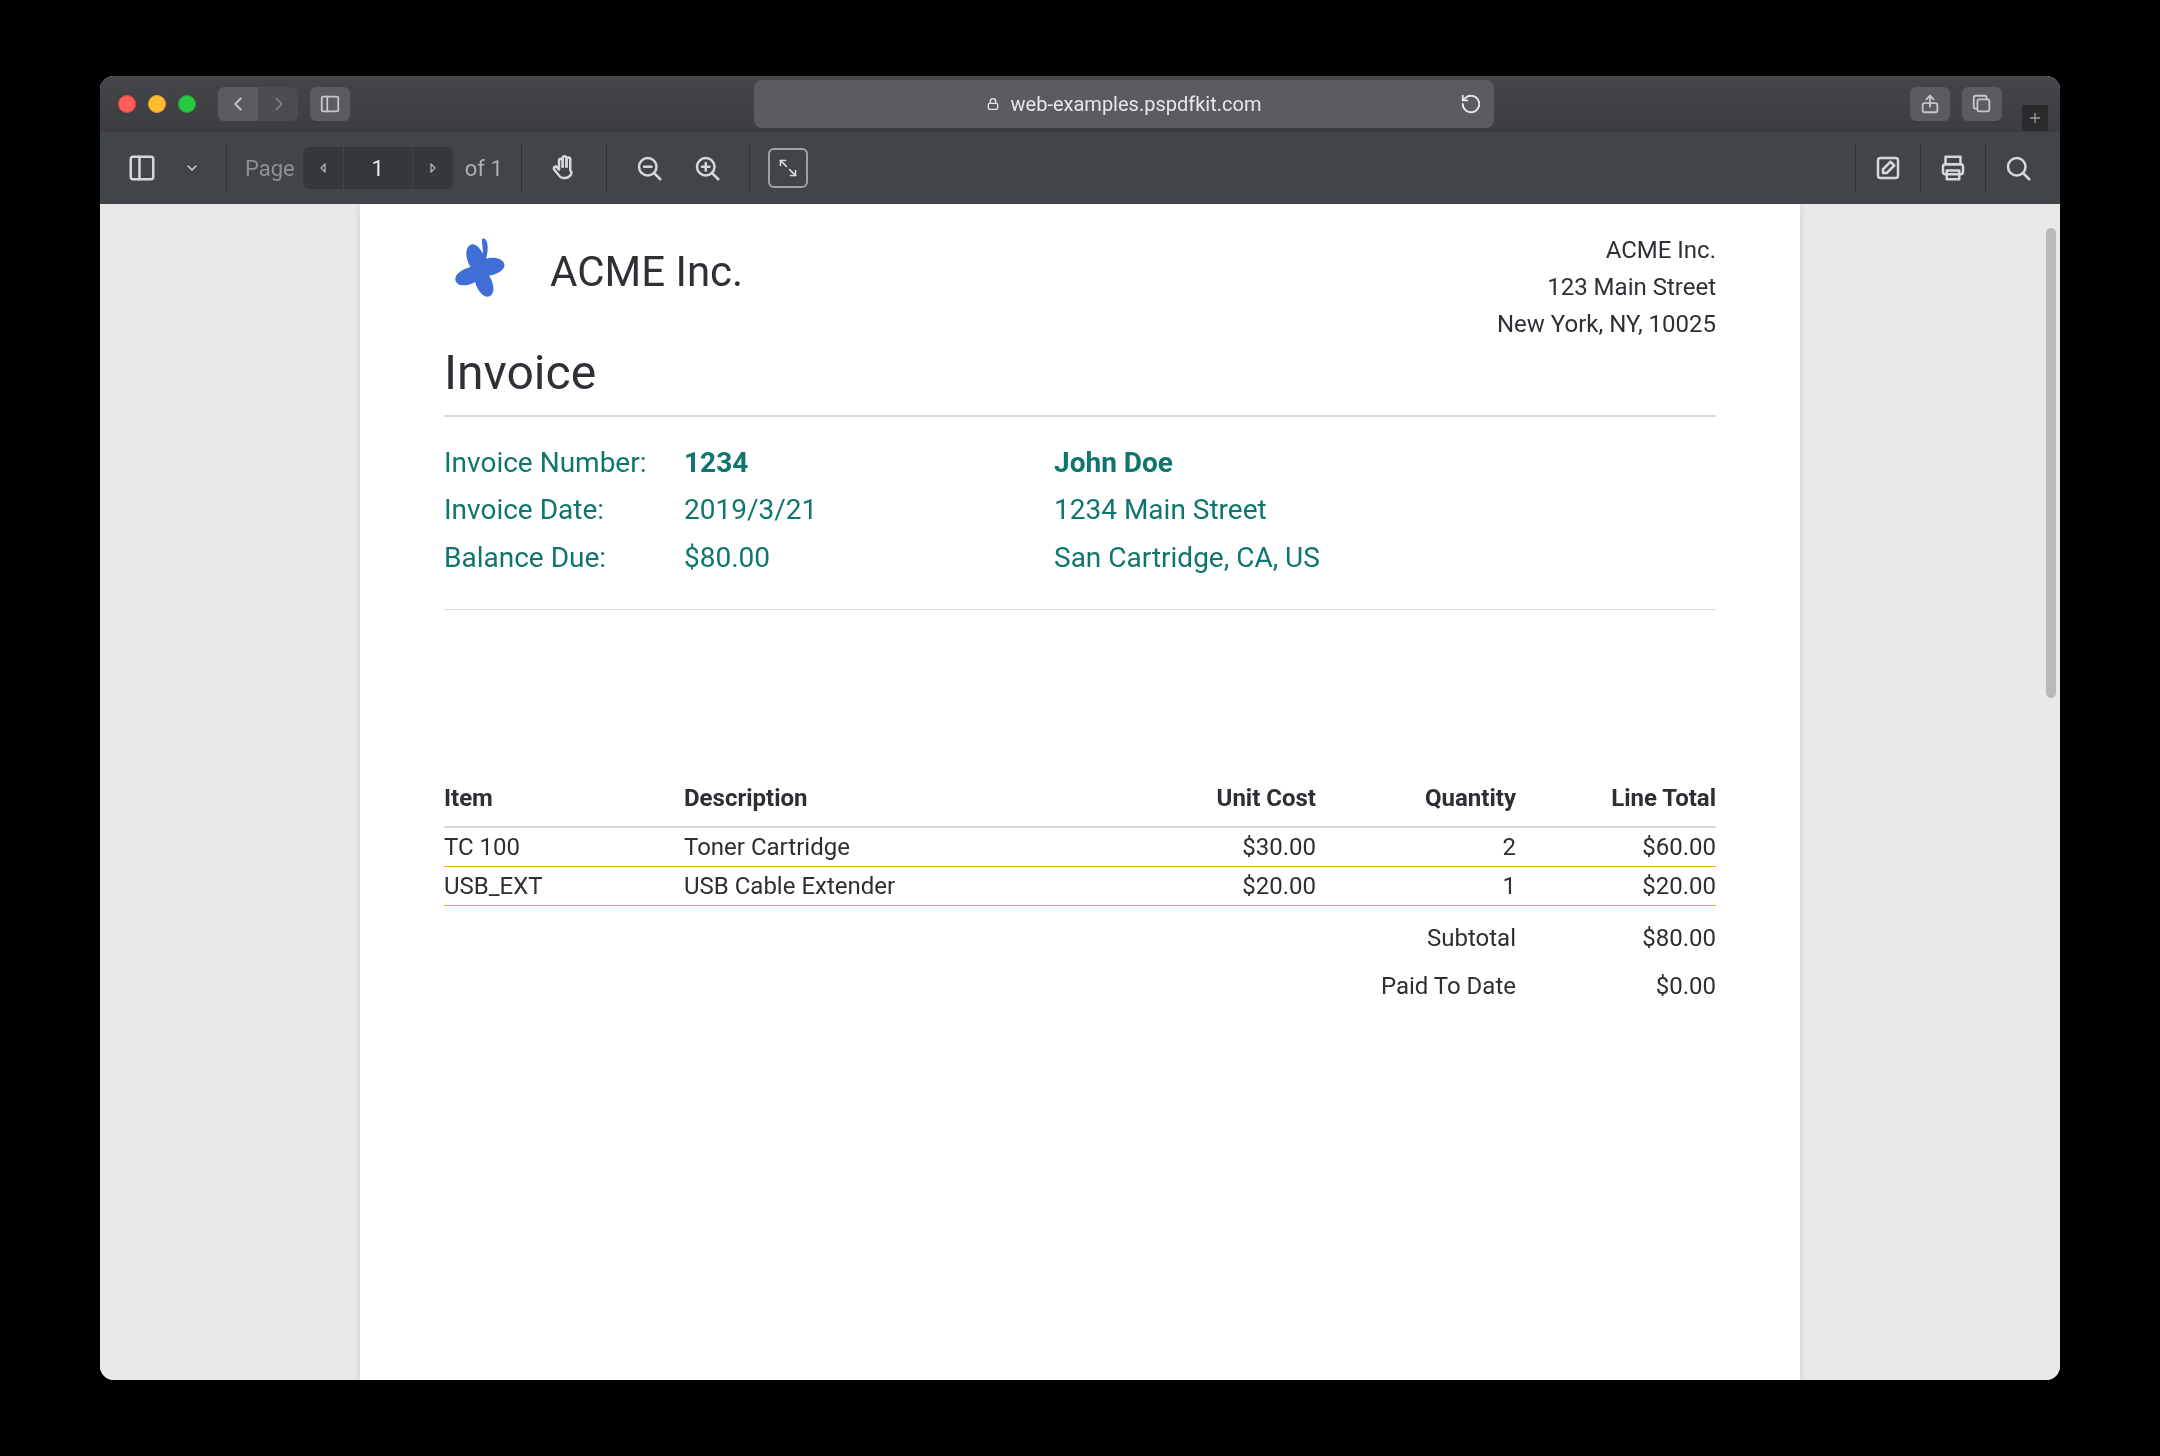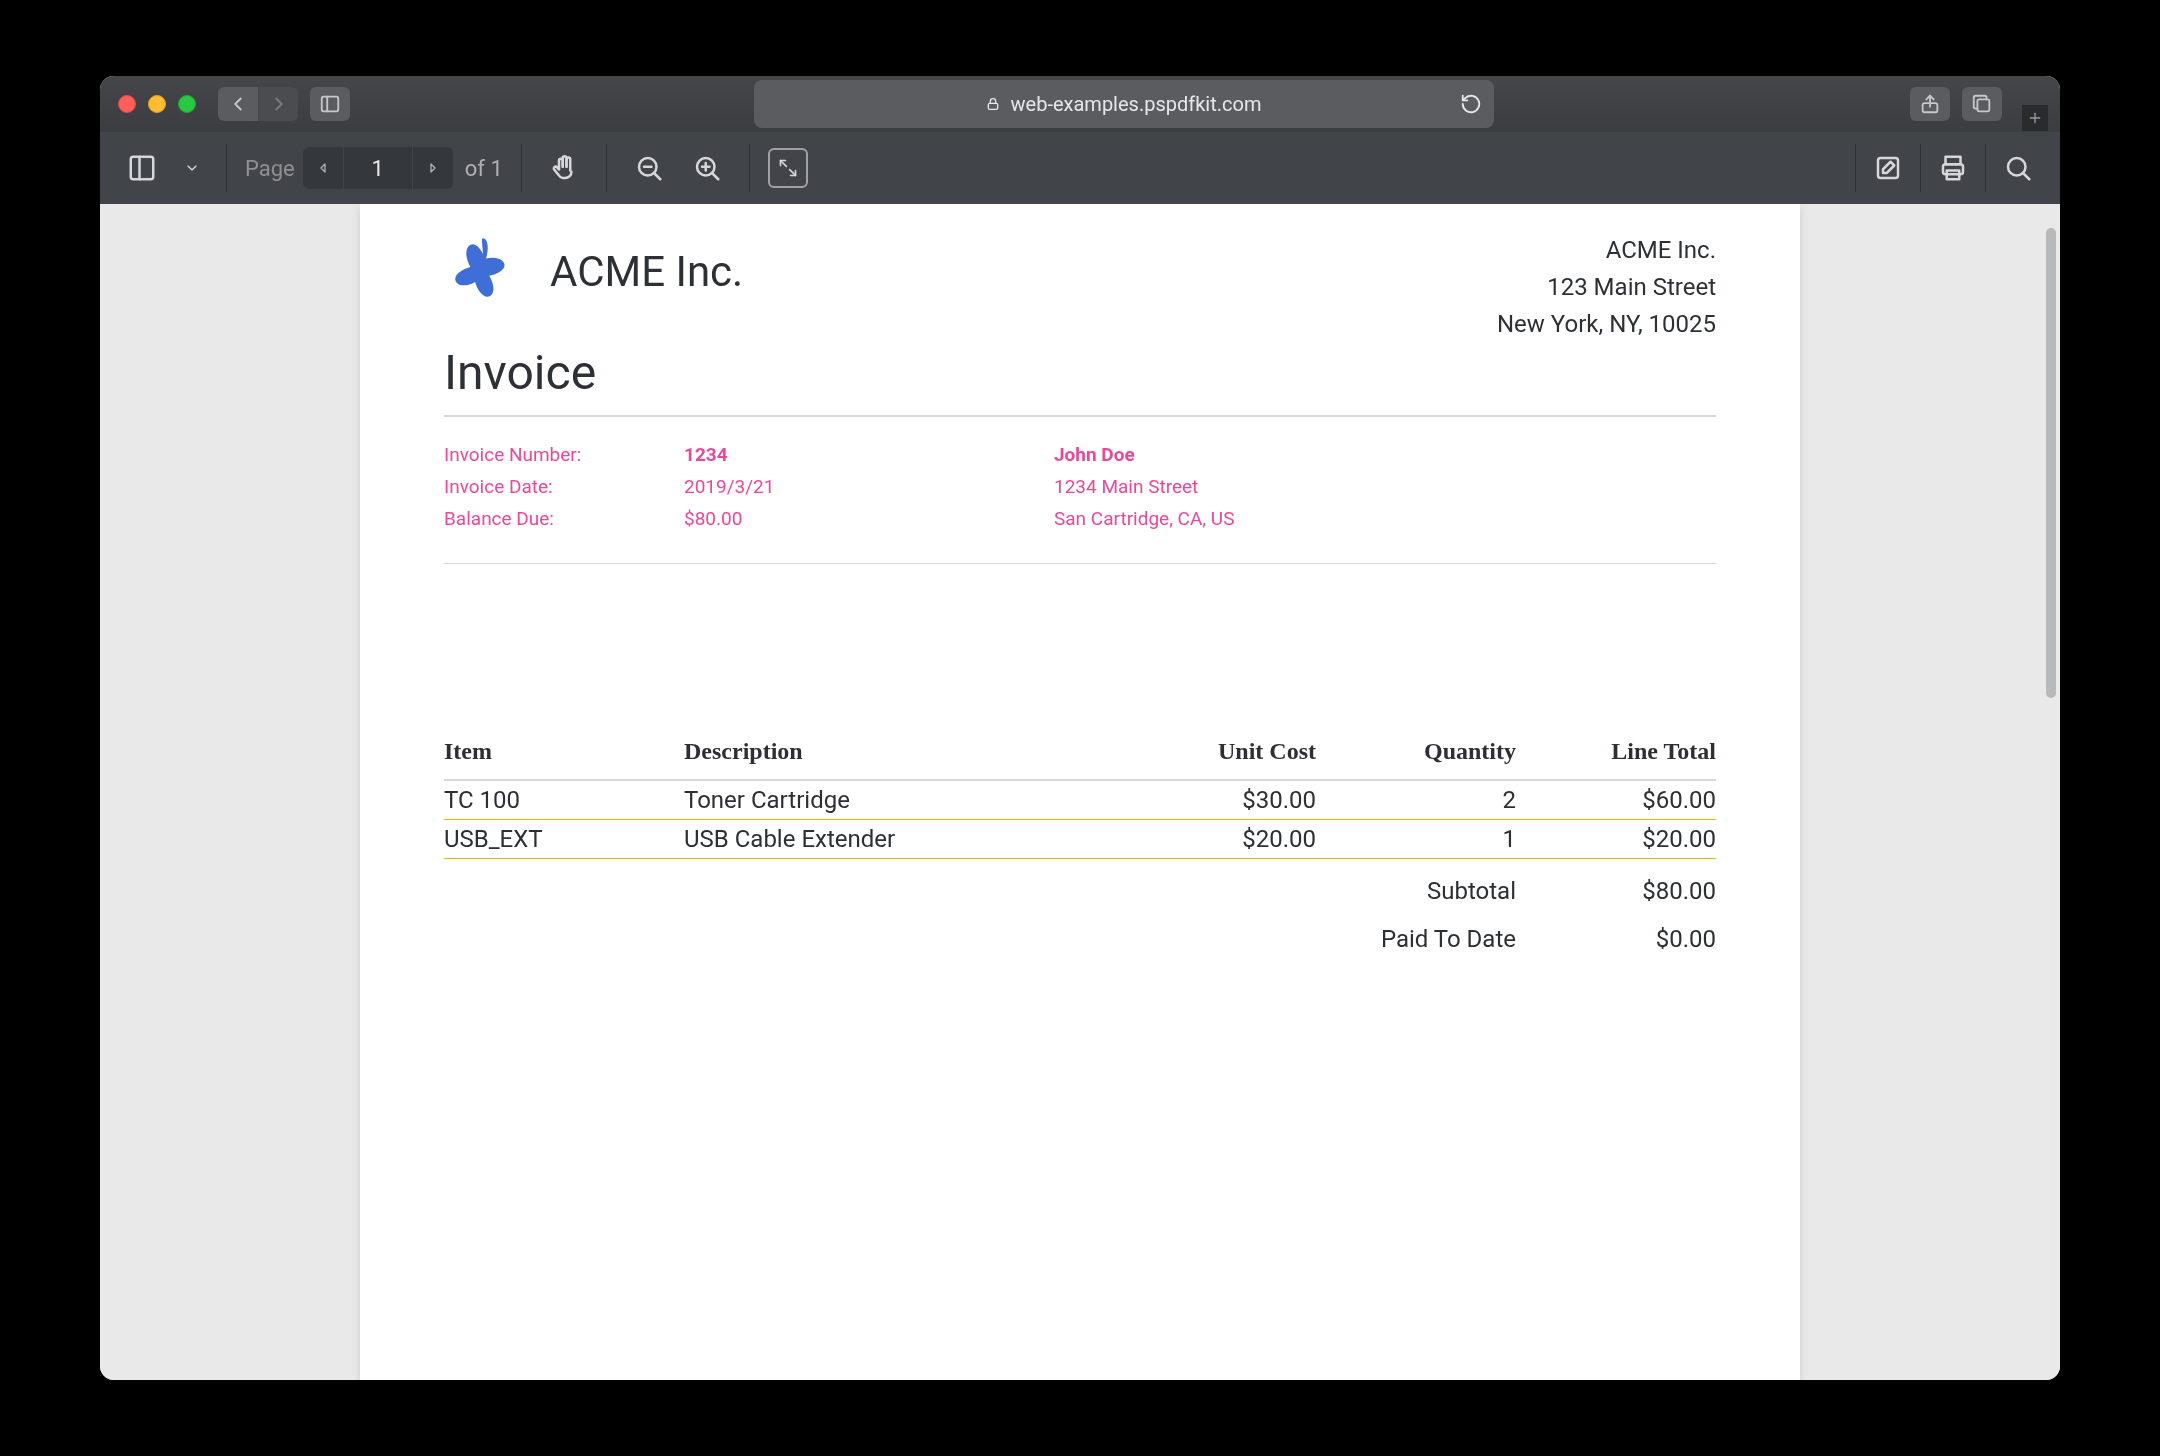--- a/index.html
+++ b/index.html
@@ -156,40 +156,39 @@
 
   h1.invoice-title {
     font-size: 48px; font-weight: 400; color: #2d3136;
   }
   .rule { border: none; border-top: 2px solid #d6d8da; margin: 14px 0 22px; }
   .rule.thin { border-top: 1px solid #d6d8da; }
 
   .meta {
     display: flex;
     gap: 0;
-    font-size: 19px;
-    color: #ec4899;
+    font-size: 28px;
+    color: #0f766e;
   }
   .meta-left  { flex: 0 0 610px; }
   .meta-left .row { display: flex; gap: 0; line-height: 1.7; }
   .meta-left .row .lab { flex: 0 0 240px; }
   .meta-left .row .val.bold { font-weight: 700; }
   .meta-right { line-height: 1.7; }
   .meta-right .bold { font-weight: 700; }
 
   table.items {
     width: 100%;
     border-collapse: collapse;
     margin-top: 160px;
     font-size: 24px;
   }
   table.items th {
     text-align: left; font-weight: 700; padding: 14px 0;
     border-bottom: 2px solid #d6d8da;
-    font-family: Liberation Serif, serif;
   }
   table.items th.r, table.items td.r { text-align: right; }
   table.items td {
     padding: 5px 0;
     border-bottom: 1px solid #eab308;
     margin-top: 38px;
   }
   .col-item  { width: 240px; }
   .col-desc  { width: auto; }
   .col-cost  { width: 200px; }

